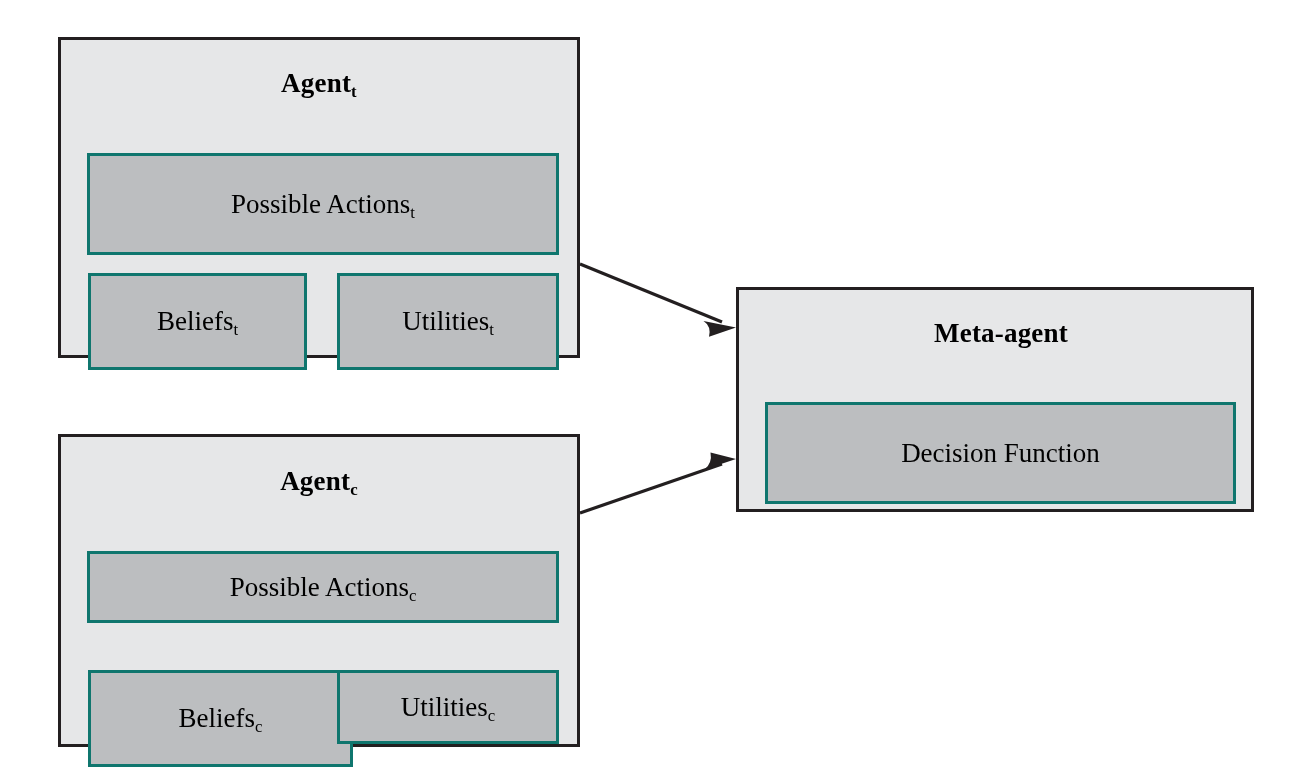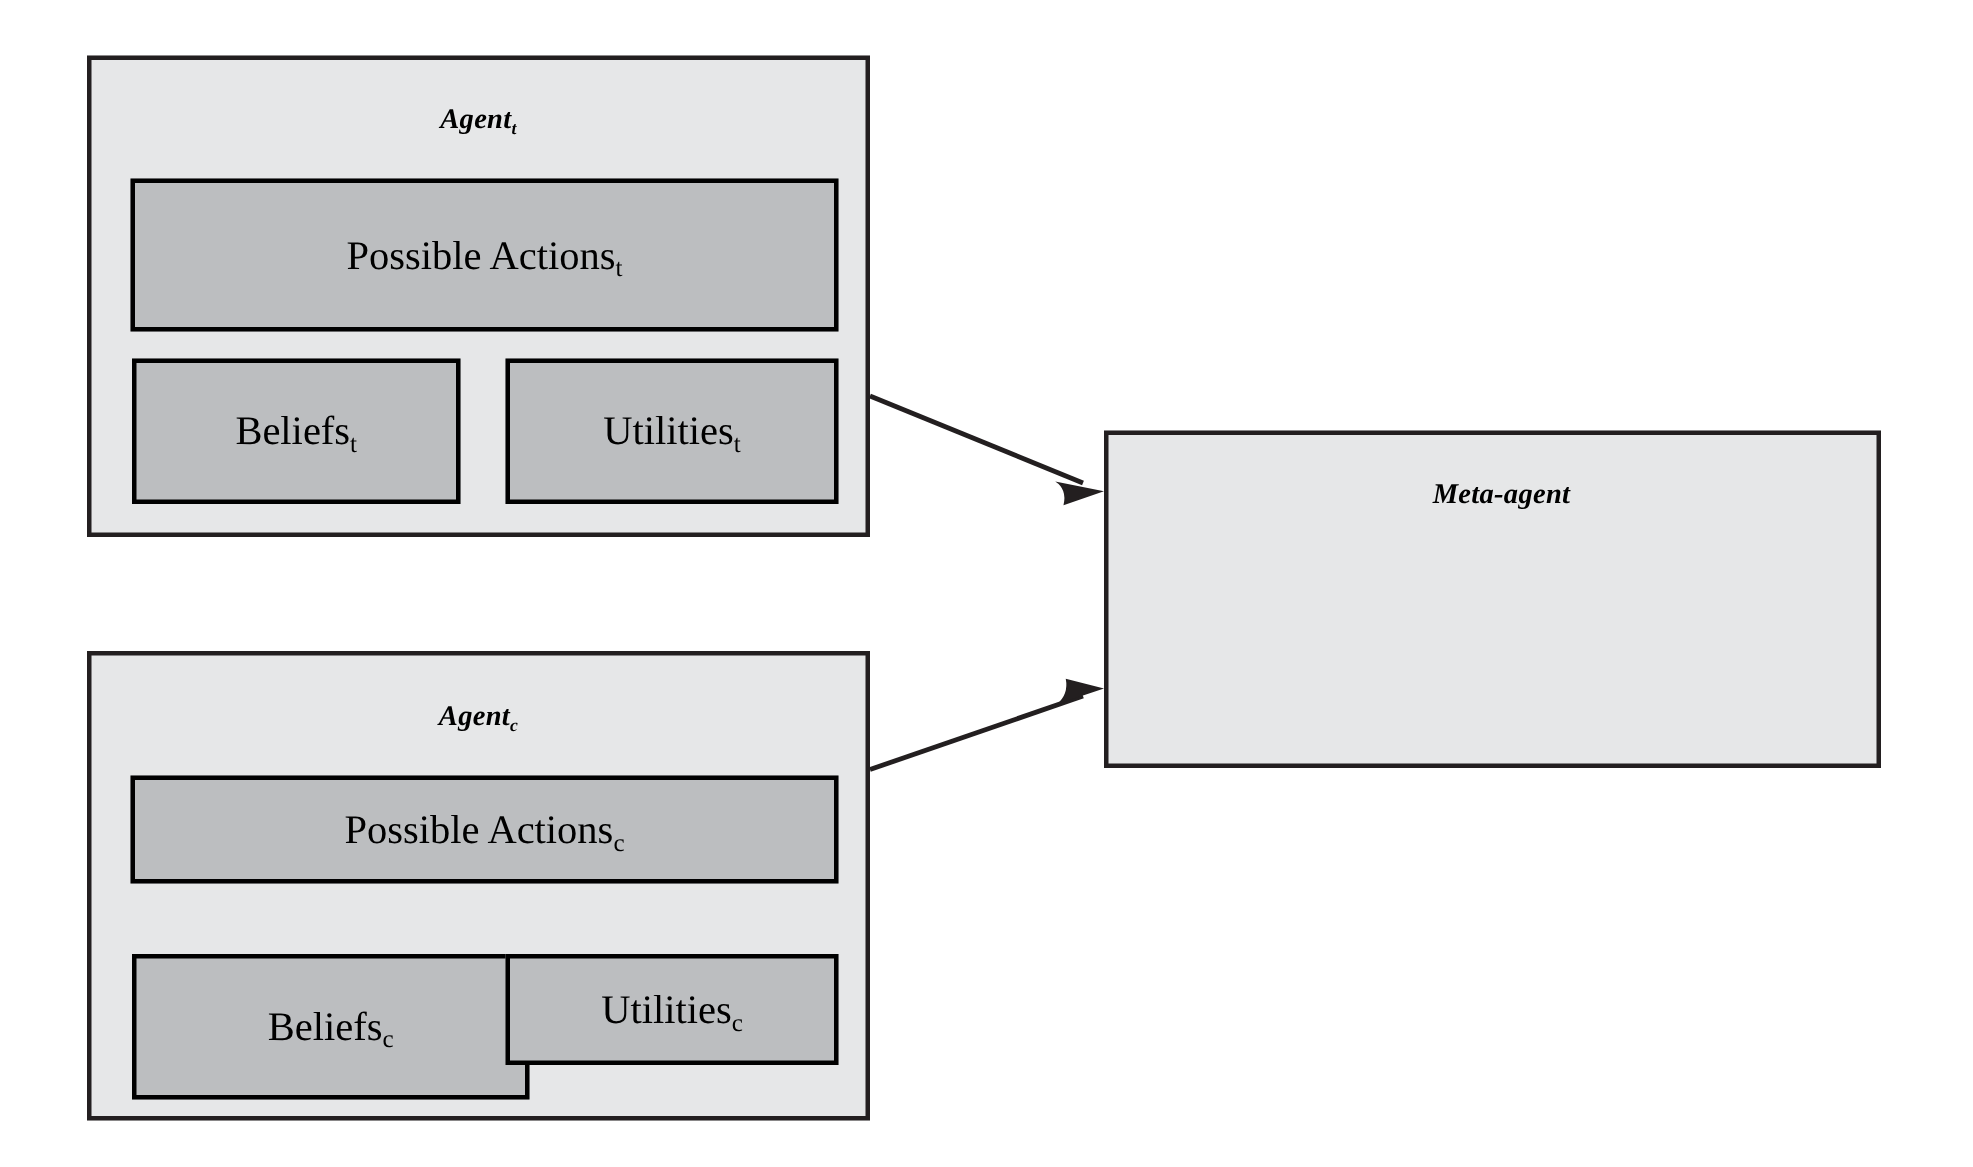--- a/index.html
+++ b/index.html
@@ -30,36 +30,36 @@
     box-sizing: border-box;
     background: #e6e7e8;
     border: 3px solid #231f20;
   }
 
   
   .component-box {
     position: absolute;
     box-sizing: border-box;
     background: #bcbec0;
-    border: 3px solid #000000;
+    border: 3px solid #0f766e;
     display: flex;
     align-items: center;
     justify-content: center;
+    margin-top: 34px;
   }
 
   
   .box-title {
     position: absolute;
     text-align: center;
     font-weight: bold;
-    font-size: 19px;
+    font-size: 27px;
     line-height: 1;
     letter-spacing: 0.2px;
     white-space: nowrap;
-    font-style: italic;
   }
 
   
   .component-label {
     font-size: 27px;
     line-height: 1;
     white-space: nowrap;
     text-align: center;
   }
 
@@ -136,20 +136,23 @@
   </div>
 
   <div class="component-box" id="utilities-bot-box">
     <span class="component-label"><span>Utilities</span><sub>c</sub></span>
   </div>
 
   <div class="agent-box" id="meta-box"></div>
 
   <div class="box-title" id="meta-title"><span>Meta-agent</span></div>
 
+  <div class="component-box" id="decision-box">
+    <span class="component-label">Decision Function</span>
+  </div>
 
   <svg id="arrow-layer" viewBox="0 0 1315 778" width="1315" height="778">
 
     <g>
       <line x1="580" y1="264" x2="722" y2="322" stroke="#231f20" stroke-width="3.2" stroke-linecap="butt"></line>
       <path d="M 736 327.5 L 703.5 321.0 Q 711.5 326.2 709.0 336.8 Z" fill="#231f20"></path>
     </g>
 
     <g>
       <line x1="580" y1="513" x2="722" y2="464" stroke="#231f20" stroke-width="3.2" stroke-linecap="butt"></line>

